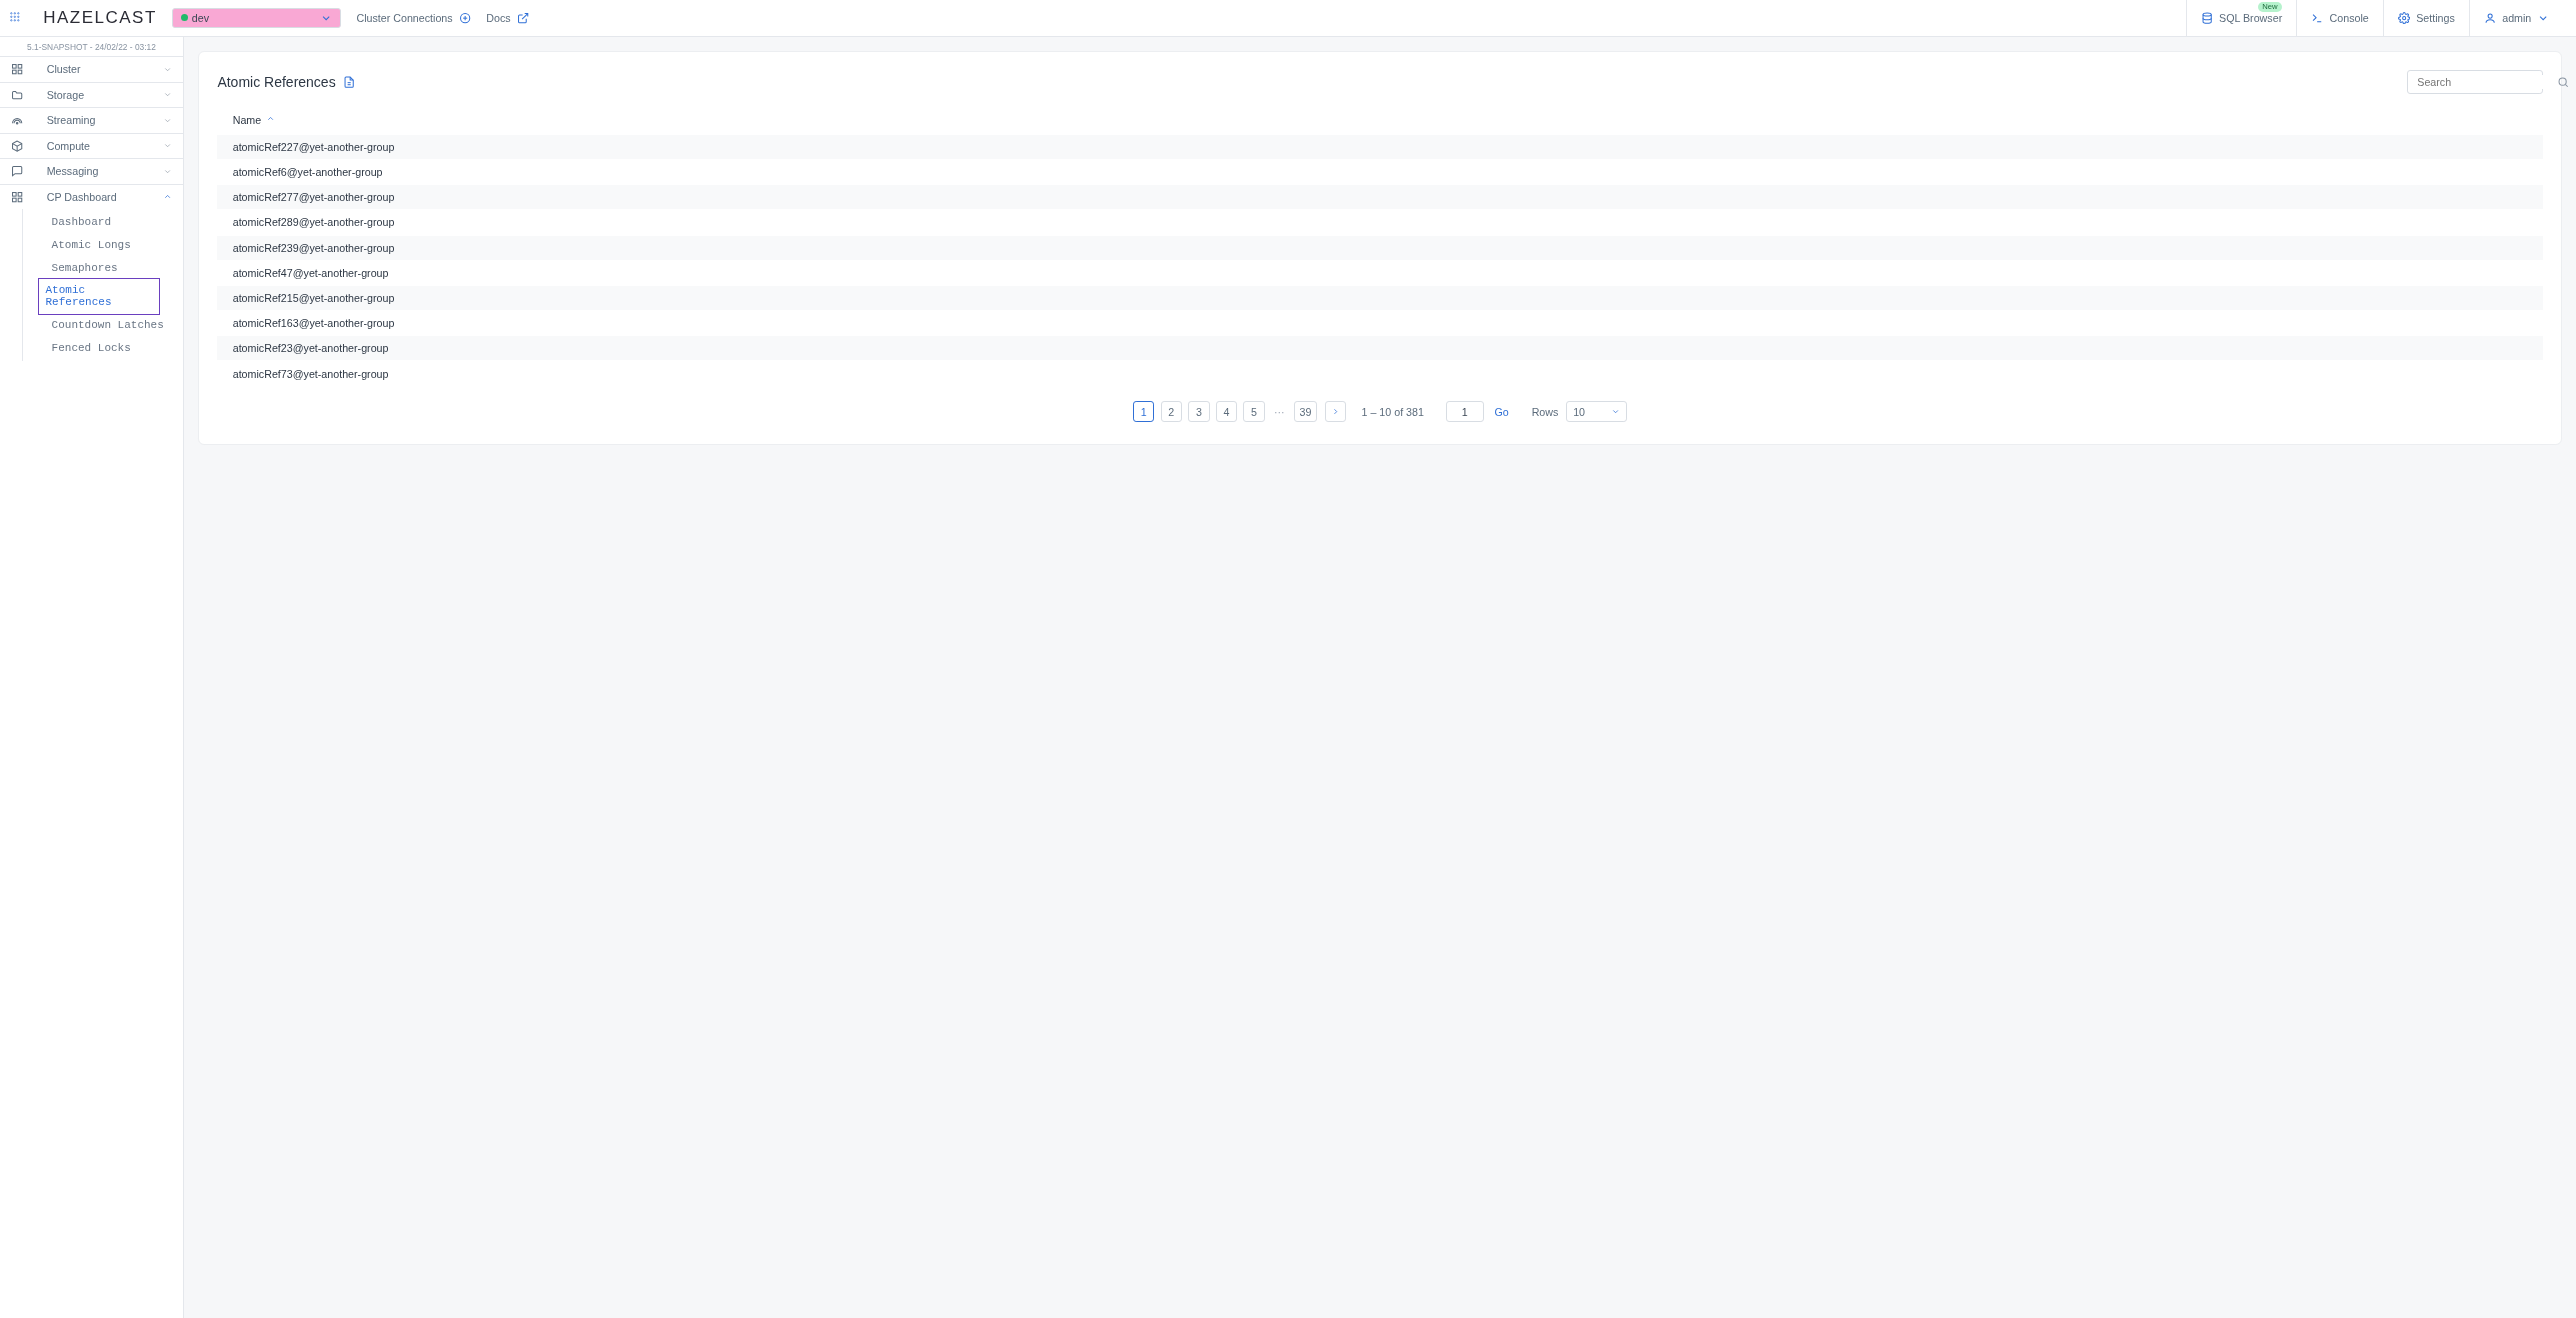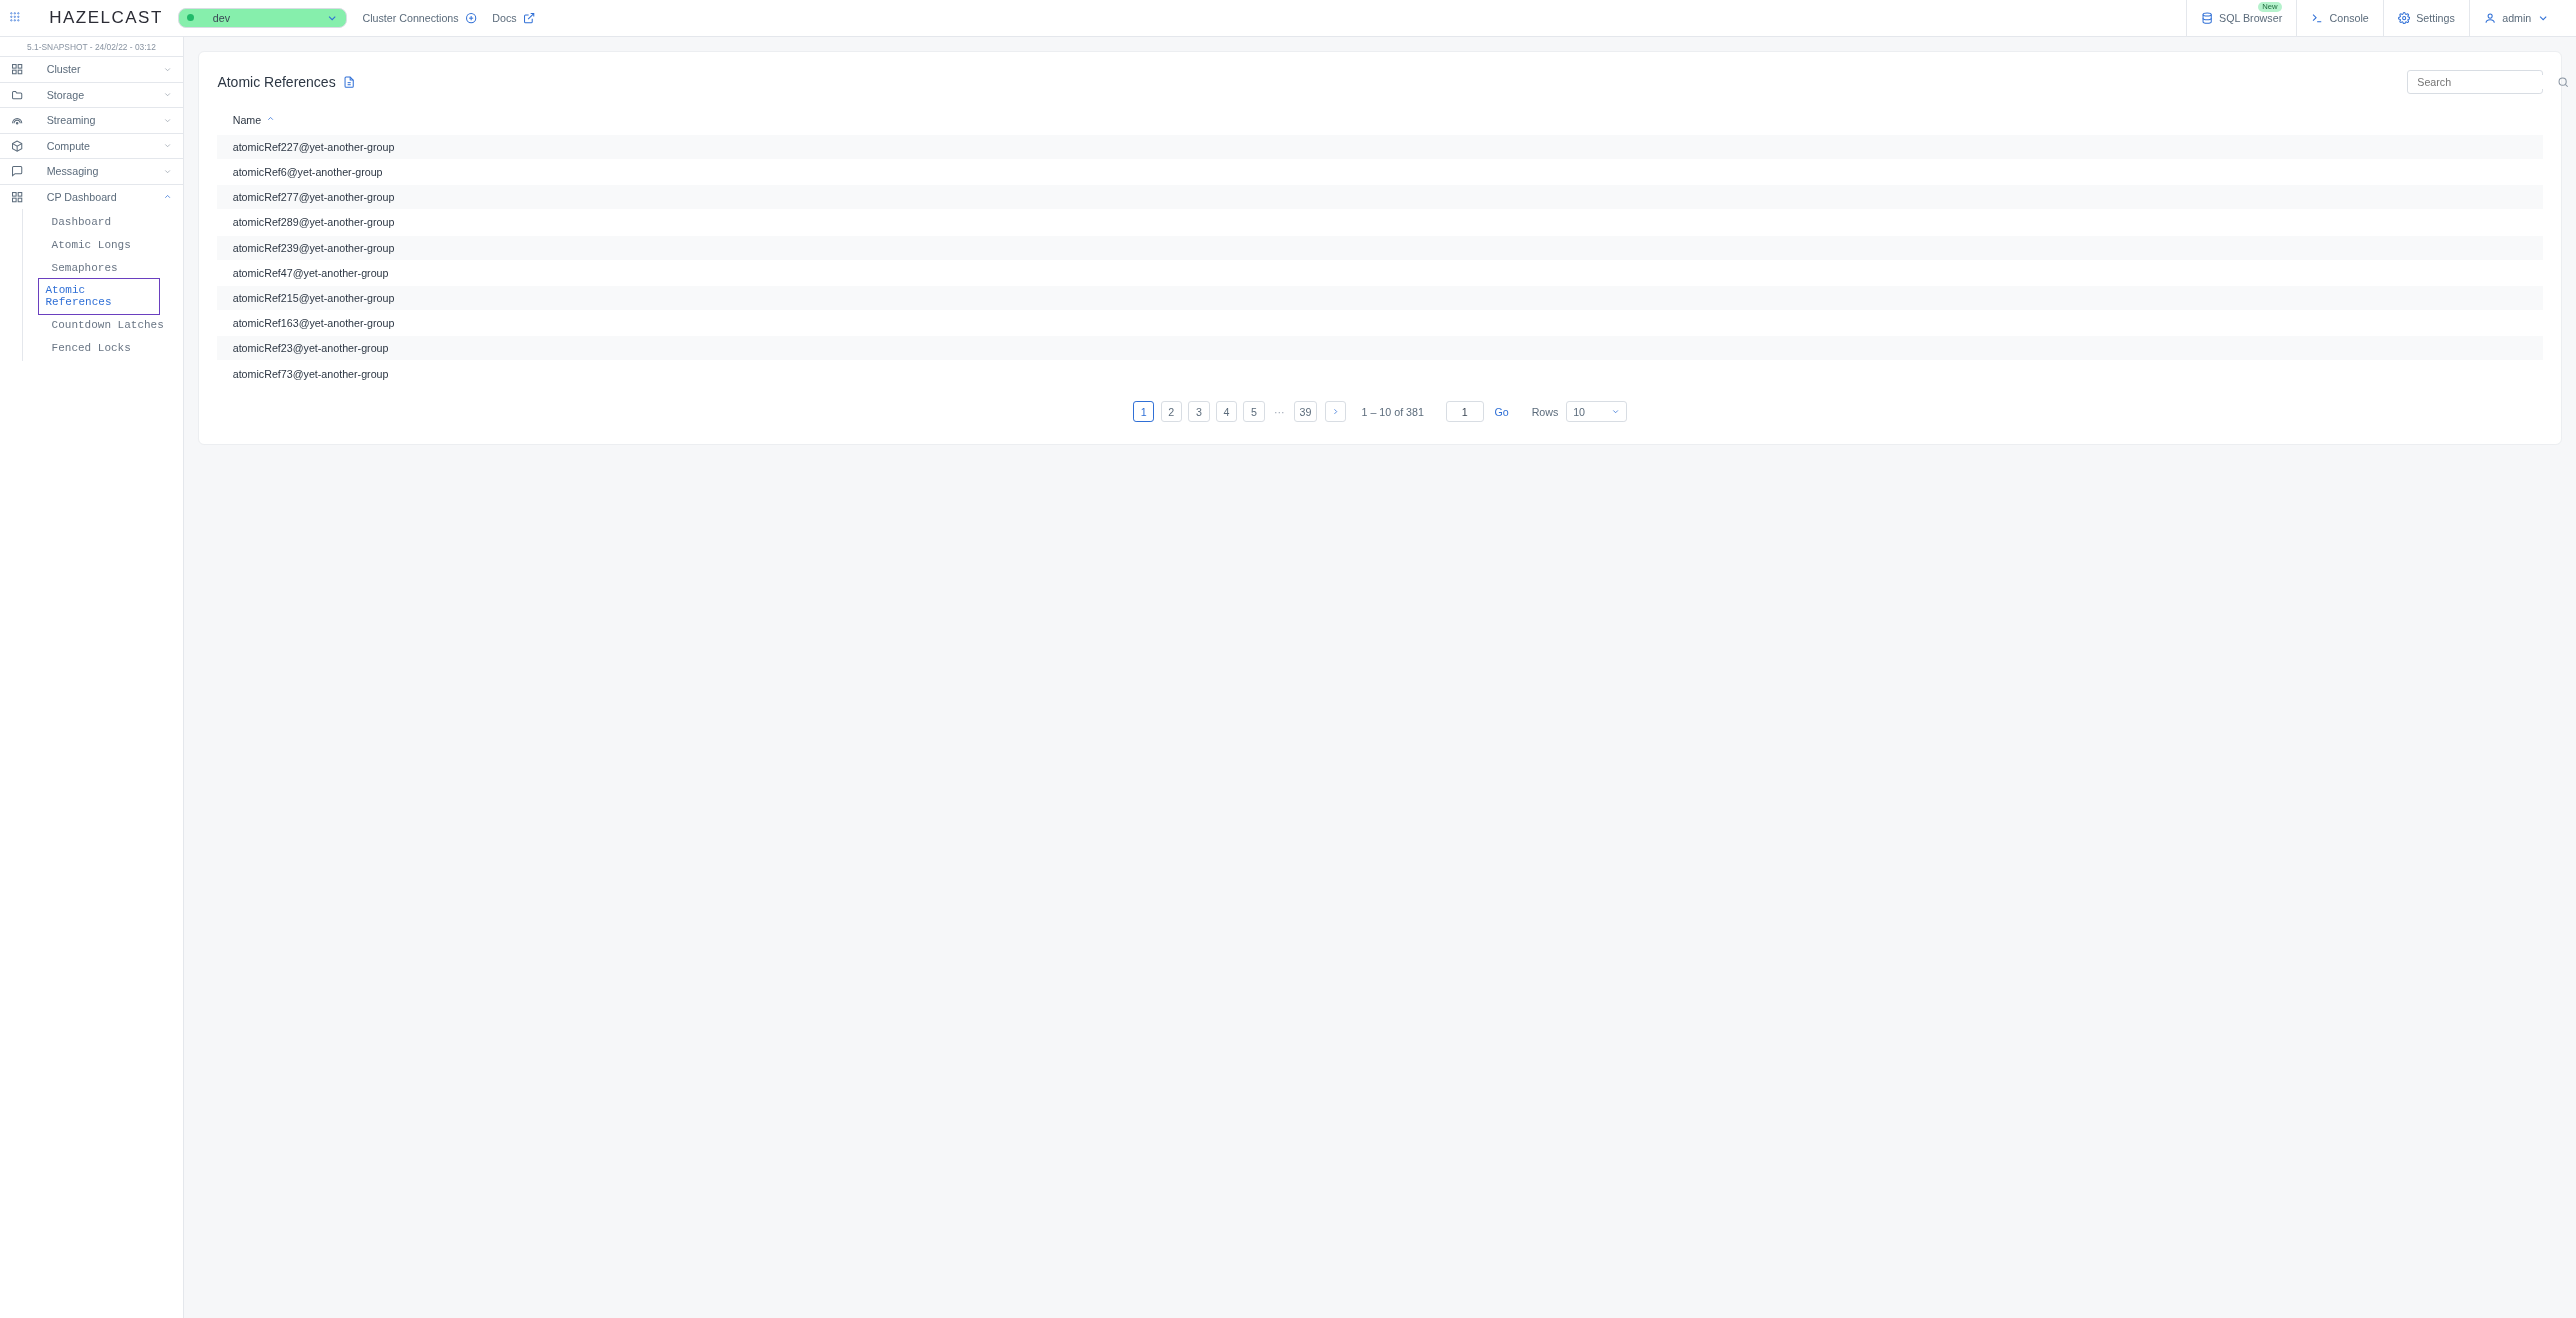--- a/index.html
+++ b/index.html
@@ -23,29 +23,29 @@
   
   .topbar {
     display: flex;
     align-items: center;
     height: 37px;
     border-bottom: 0.8px solid var(--border);
     padding: 0 12.3px 0 9.2px;
     gap: 15.3px;
     background: #fff;
   }
-  .brand { display: flex; align-items: center; gap: 26px; }
+  .brand { display: flex; align-items: center; gap: 20px; }
   .brand-name { font-size: 17px; letter-spacing: 1.5px; font-weight: 500; color: #2b2c35; }
 
   .cluster-select {
     display: flex; align-items: center;
-    border: 0.8px solid #d8dde3; border-radius: 8px;
-    padding: 3.1px 7.7px; width: 169px; gap: 19px;
+    border: 0.8px solid #d8dde3; border-radius: 3px;
+    padding: 3.1px 7.7px; width: 169px; gap: 4px;
     color: var(--text);
-    background: #86efac;
+    background: #f9a8d4;
     cursor: pointer;
   }
   .status-dot { width: 7px; height: 7px; border-radius: 50%; background: var(--green); }
   .cluster-select .label { flex: 1; }
   .chev { color: var(--blue); }
 
   .top-link { display: flex; align-items: center; gap: 6.1px; color: var(--text-muted); cursor: pointer; }
 
   .topbar-spacer { flex: 1; }
 

